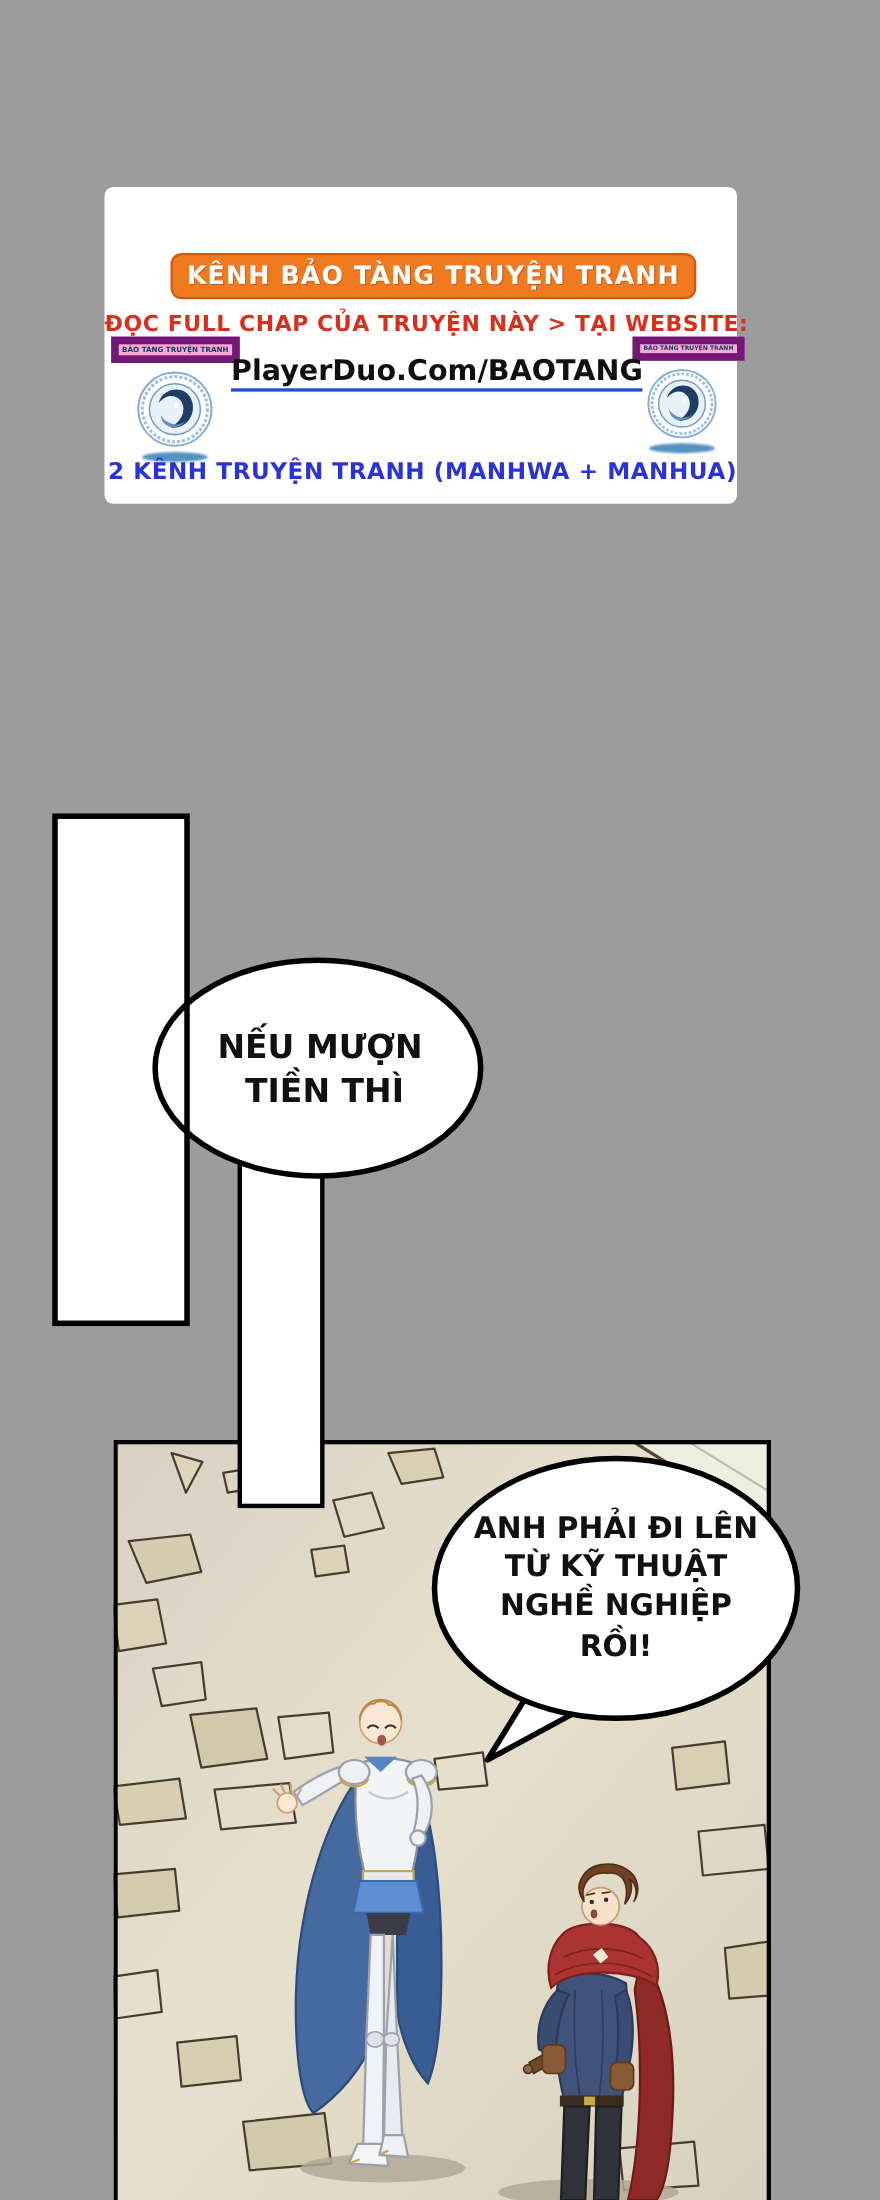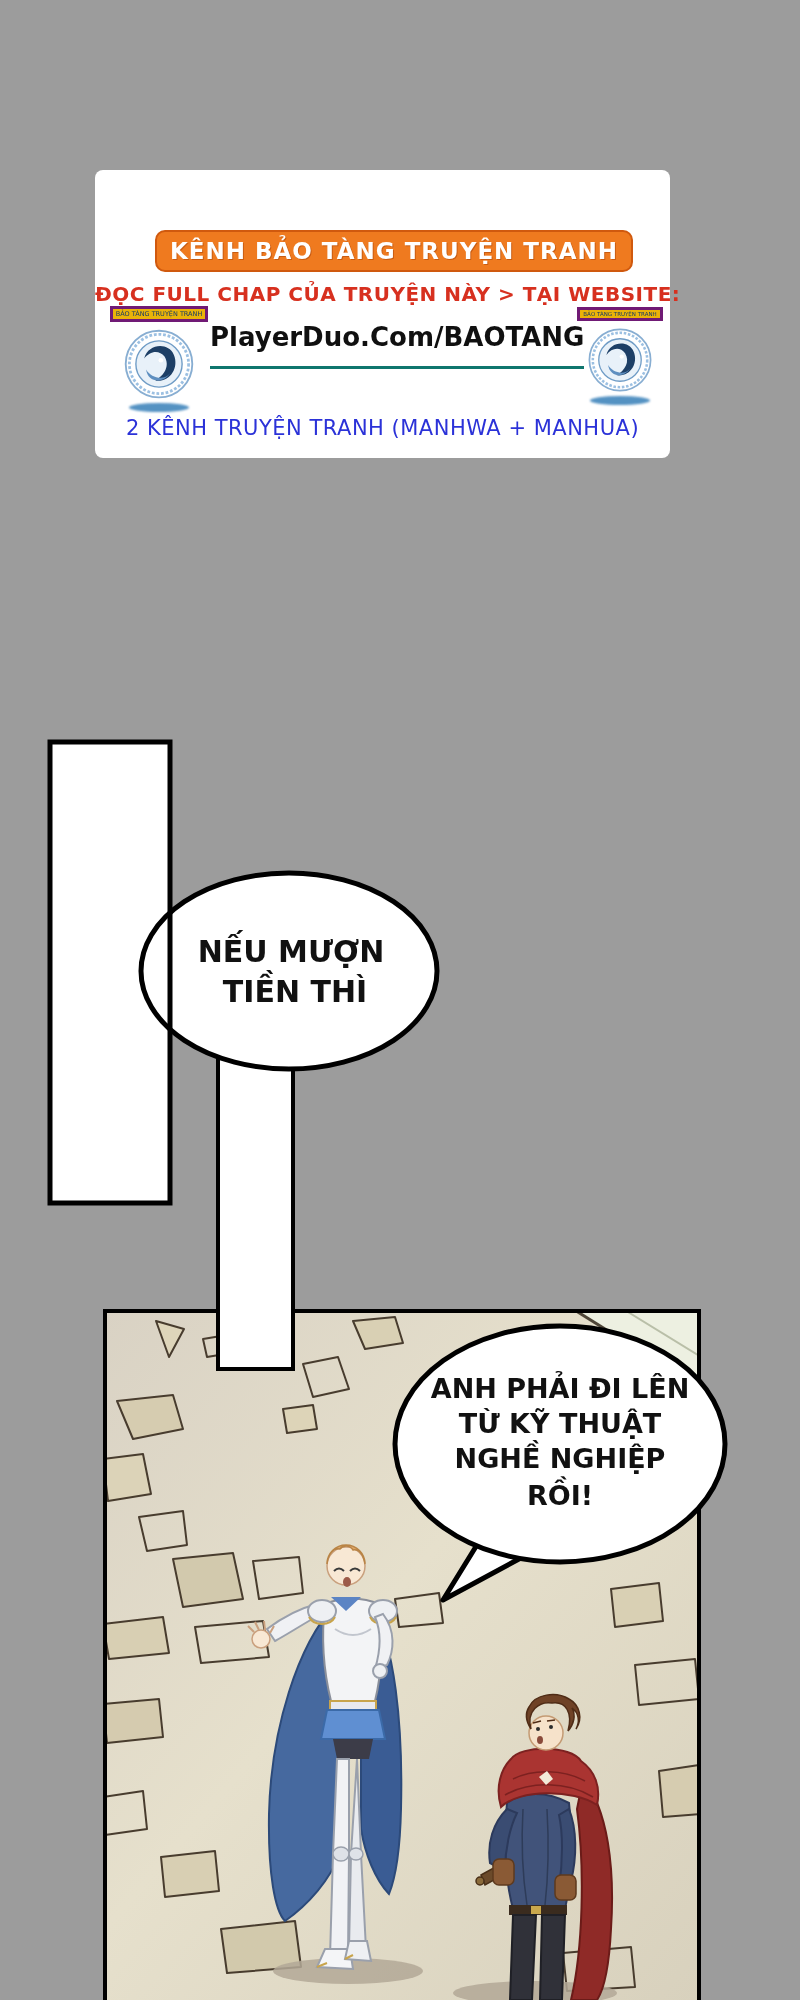--- a/index.html
+++ b/index.html
@@ -12,30 +12,30 @@
   .ad-card{position:absolute;left:95px;top:170px;width:575px;height:288px;
     background:#ffffff;border-radius:8px;z-index:1}
   .ad-banner{position:absolute;left:60px;top:60px;width:478px;height:42px;box-sizing:border-box;
     background:#ef7a1f;border:2px solid #d0590e;border-radius:10px;
     color:#ffffff;font-weight:bold;font-size:23px;line-height:38px;text-align:center;letter-spacing:1px;
     text-shadow:1px 1px 0 #c85c12;white-space:nowrap}
   .ad-subtitle{position:absolute;left:0;top:112px;width:100%;text-align:center;
     color:#d7301f;font-weight:bold;font-size:20px;letter-spacing:.5px;white-space:nowrap}
   .ad-link{position:absolute;left:115px;width:345px;text-align:center;
     font-weight:bold;font-size:26px;color:#101010;white-space:nowrap}
-  .ad-link span{border-bottom:3px solid #0f766e;padding-bottom:14px}
+  .ad-link span{border-bottom:3px solid #1d4ed8;padding-bottom:1px}
   .ad-link.l1{top:152px}
   .ad-link.l2{top:196px}
-  .ad-footer{position:absolute;left:0;top:246px;width:100%;text-align:center;
-    color:#2b32d8;font-weight:normal;font-size:21px;letter-spacing:.5px;white-space:nowrap}
+  .ad-footer{position:absolute;left:0;top:246px;width:100%;text-align:right;
+    color:#2b32d8;font-weight:bold;font-size:21px;letter-spacing:.5px;white-space:nowrap}
   .logo{position:absolute;text-align:center}
   .logo.left{left:6px;top:136px;width:116px}
   .logo.right{left:480px;top:136px;width:90px}
-  .logo-ribbon{display:inline-block;background:#eab308;border:3px solid #701a75;
-    color:#173a66;font-size:6.5px;font-weight:normal;padding:1px 3px;white-space:nowrap;max-width:100%;overflow:hidden}
+  .logo-ribbon{display:inline-block;background:#f9a8d4;border:7px solid #701a75;
+    color:#173a66;font-size:6.5px;font-weight:bold;padding:1px 3px;white-space:nowrap;max-width:100%;overflow:hidden}
   .logo svg{display:block;margin:1px auto 0}
   .logo-shadow{width:60px;height:9px;background:#2a77b4;border-radius:50%;
     margin:2px auto 0;opacity:.8;filter:blur(1px)}
   
   .panel{position:absolute;left:103px;top:1309px;width:598px;height:691px;z-index:1;overflow:hidden}
   .panel svg{display:block}
   
   .overlay{position:absolute;left:0;top:0;width:800px;height:2000px;z-index:2;pointer-events:none}
   .btxt{font-family:"DejaVu Sans",sans-serif;font-weight:bold;fill:#111;text-anchor:middle}
 </style>

